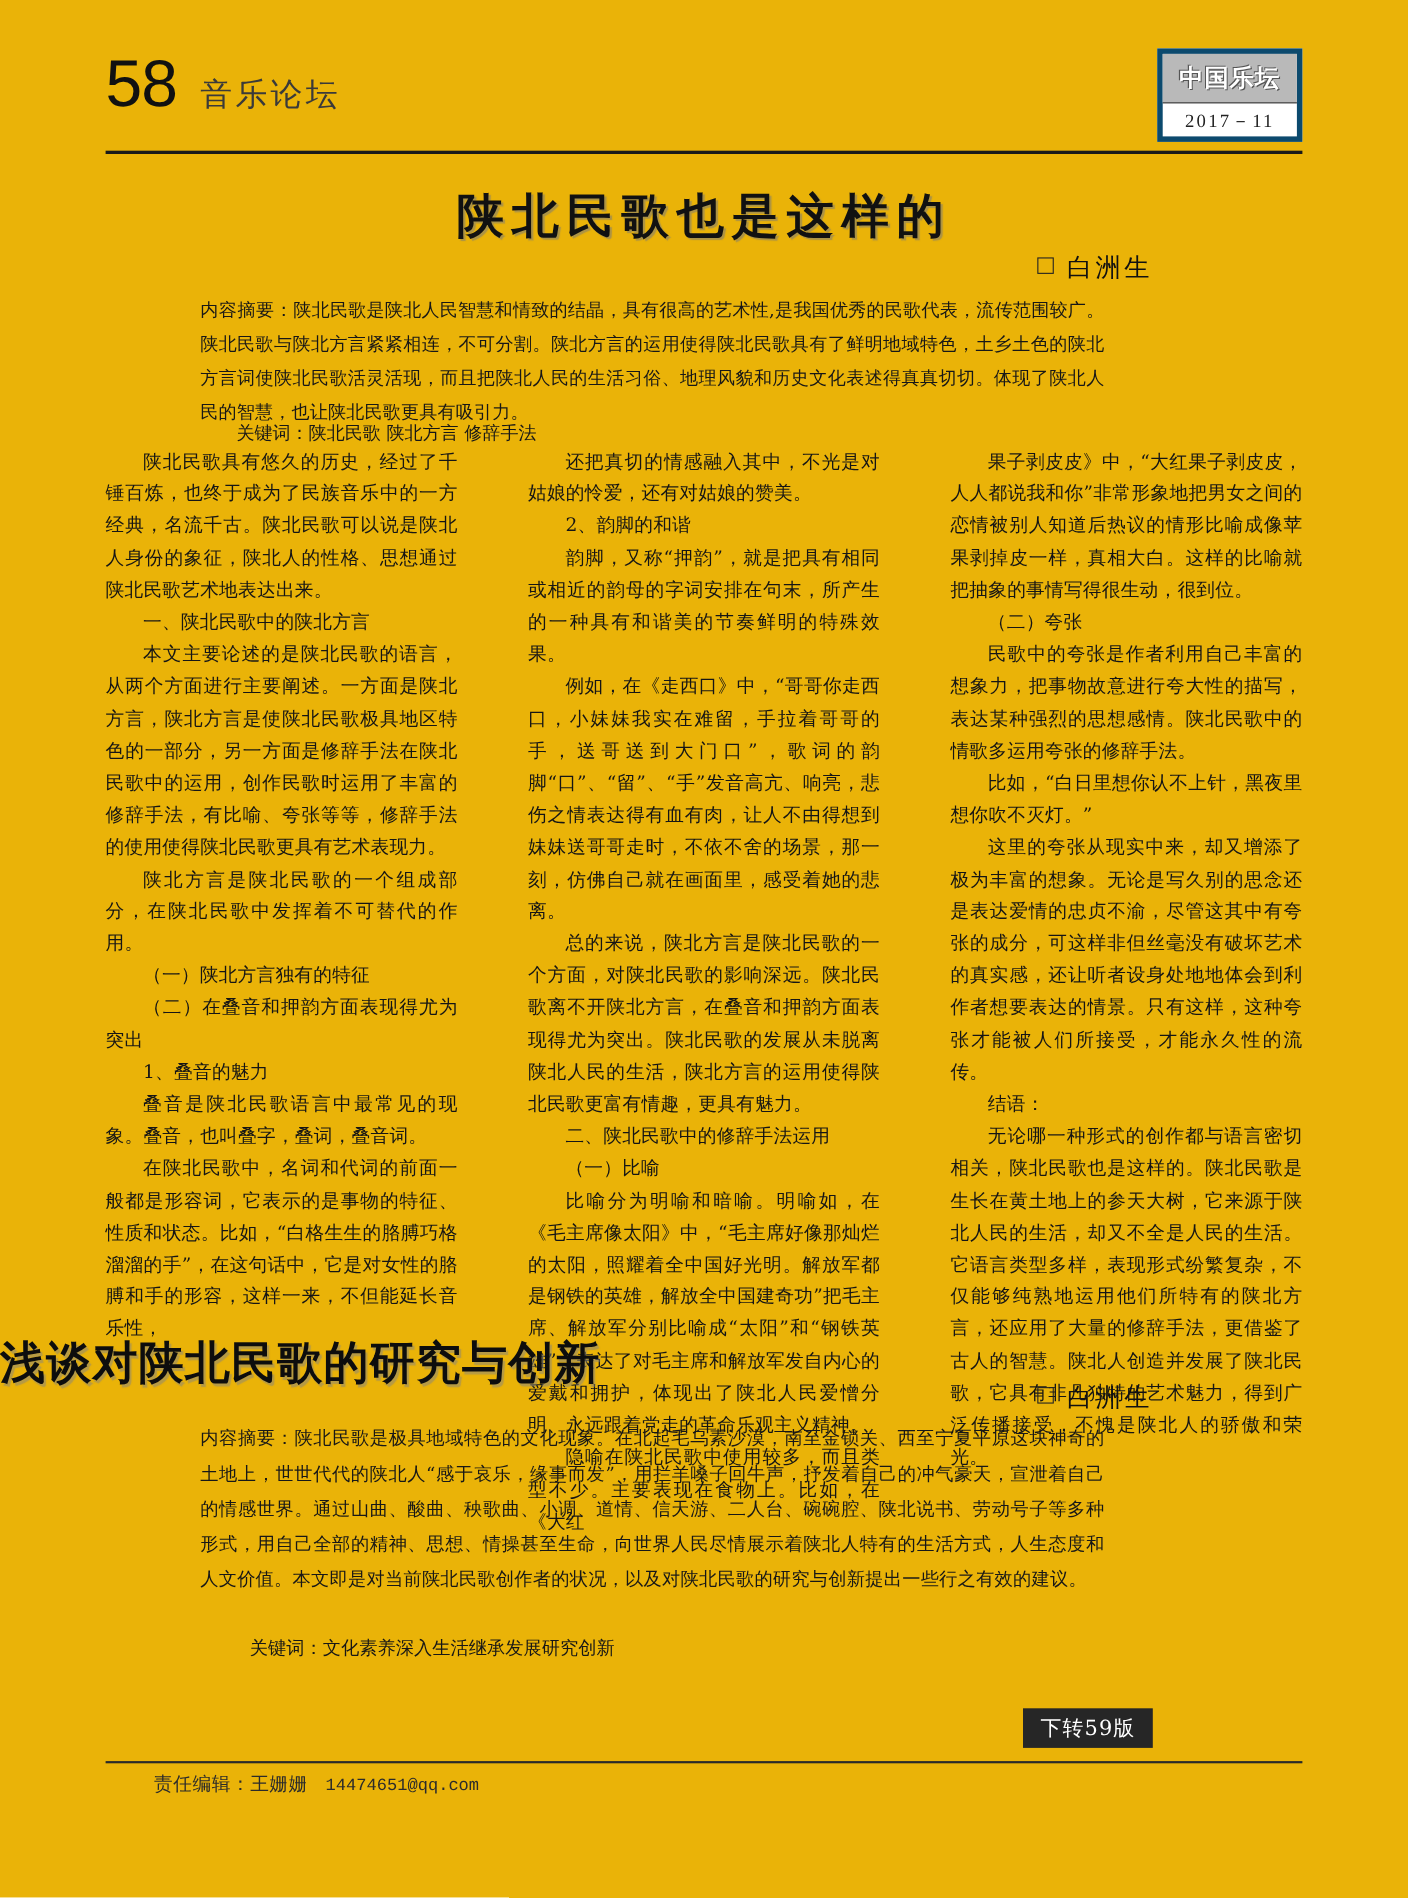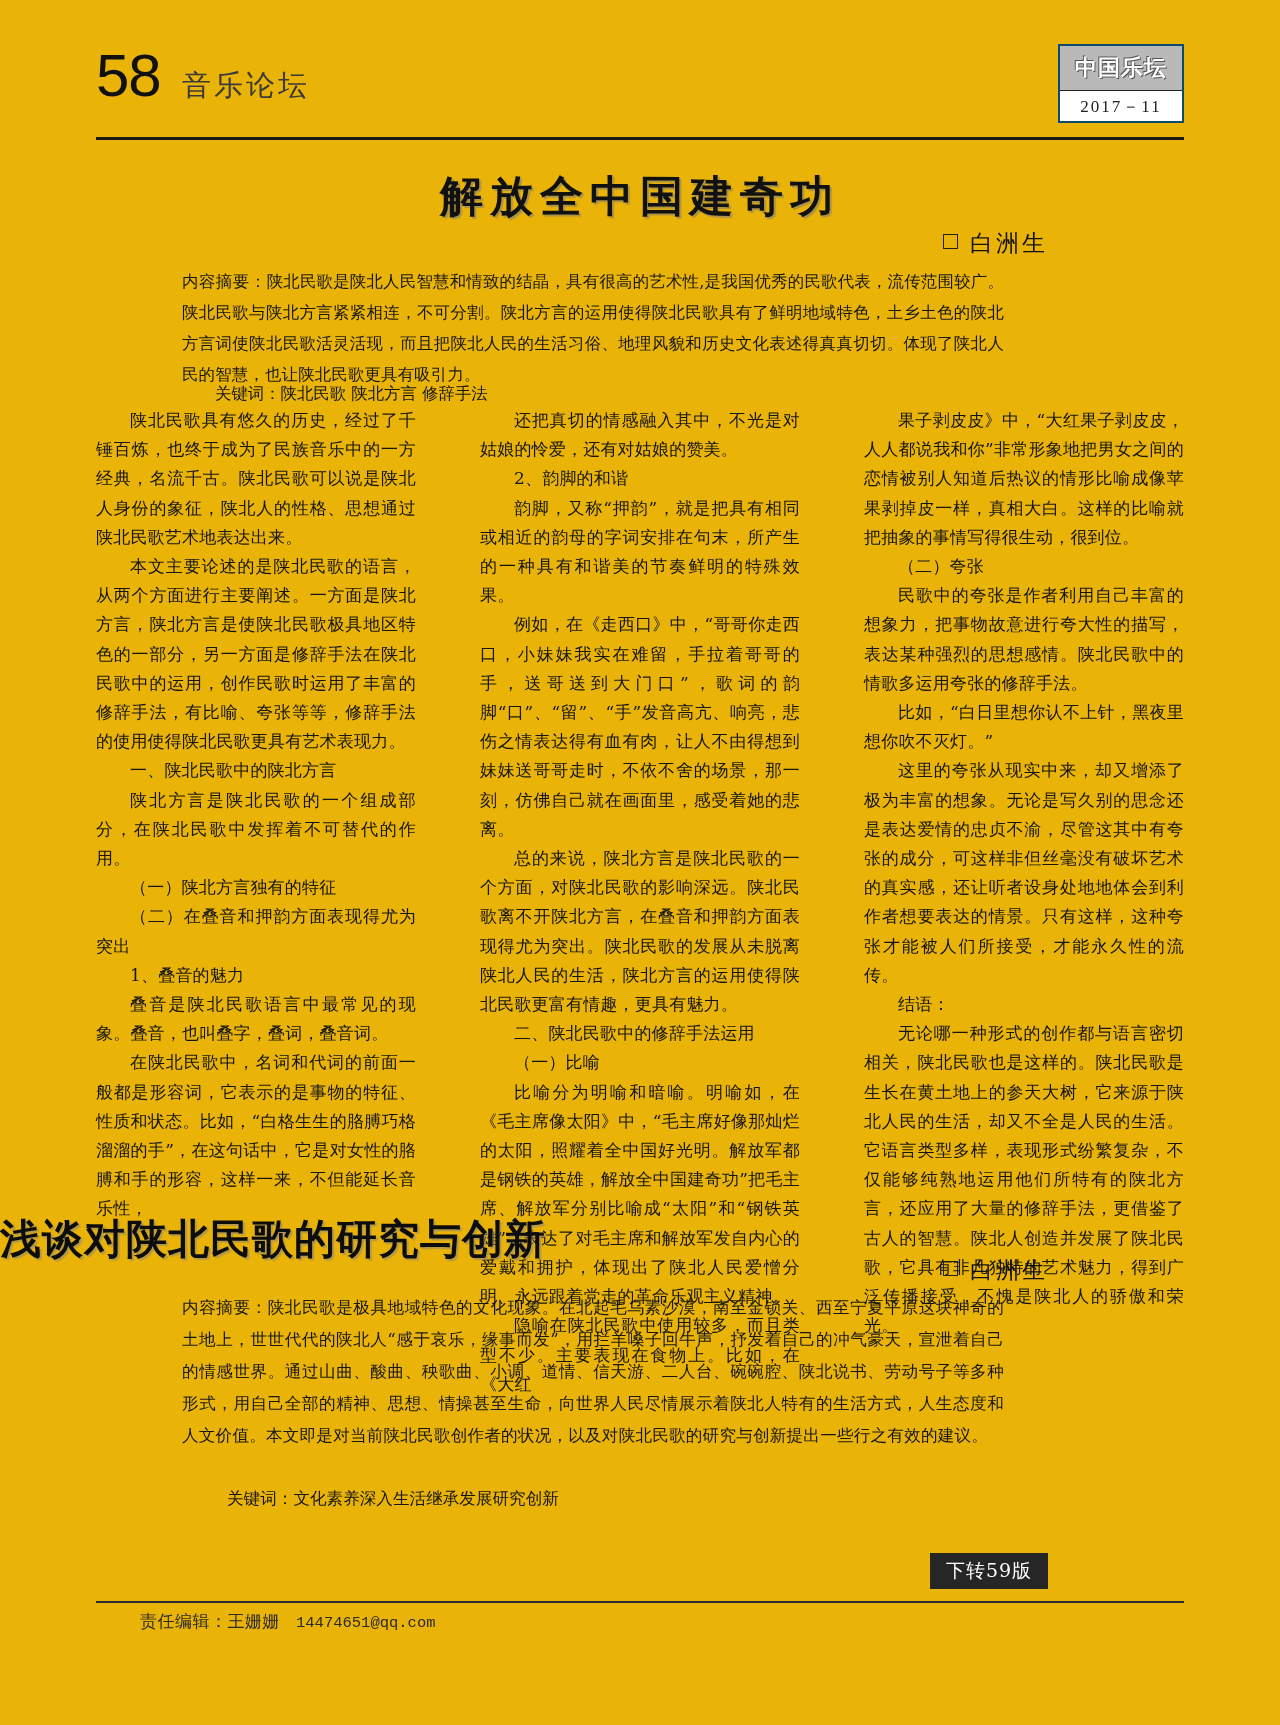--- a/index.html
+++ b/index.html
@@ -47,21 +47,21 @@
     font-family: "DejaVu Serif", "Liberation Serif", serif;
     font-size: 29px;
     letter-spacing: 3px;
     color: #3a3a3a;
   }
   .logo-box {
     position: absolute;
     right: 0;
     top: 0;
     width: 122px;
-    border: 2px solid #0c4a6e;
+    border: 5px solid #0c4a6e;
     background: #fff;
   }
   .logo-top {
     height: 44px;
     background: #b9b9b9;
     display: flex;
     align-items: center;
     justify-content: center;
     font-family: "DejaVu Serif", serif;
     font-size: 22px;
@@ -271,37 +271,37 @@
   <div class="masthead">
     <div class="folio-num">58</div>
     <div class="folio-section">音乐论坛</div>
     <div class="logo-box">
       <div class="logo-top">中国乐坛</div>
       <div class="logo-bot">2017－11</div>
     </div>
   </div>
   <div class="rule-thick"></div>
 
-  <div class="art-title">解放全中国建奇功</div>
+  <div class="art-title">陕北民歌也是这样的</div>
   <div class="art-author">
     <span class="sqbox"></span><span>白洲生</span>
   </div>
 
   <div class="abstract-block">
     <span class="lbl">内容摘要：</span><span>陕北民歌是陕北人民智慧和情致的结晶，具有很高的艺术性,是我国优秀的民歌代表，流传范围较广。陕北民歌与陕北方言紧紧相连，不可分割。陕北方言的运用使得陕北民歌具有了鲜明地域特色，土乡土色的陕北方言词使陕北民歌活灵活现，而且把陕北人民的生活习俗、地理风貌和历史文化表述得真真切切。体现了陕北人民的智慧，也让陕北民歌更具有吸引力。</span>
   </div>
   <div class="keywords-line">
     <span>关键词：</span><span>陕北民歌 陕北方言 修辞手法</span>
   </div>
 
   <div class="cols">
     <div class="col">
       <p>陕北民歌具有悠久的历史，经过了千锤百炼，也终于成为了民族音乐中的一方经典，名流千古。陕北民歌可以说是陕北人身份的象征，陕北人的性格、思想通过陕北民歌艺术地表达出来。</p>
+      <p>一、陕北民歌中的陕北方言</p>
       <p>本文主要论述的是陕北民歌的语言，从两个方面进行主要阐述。一方面是陕北方言，陕北方言是使陕北民歌极具地区特色的一部分，另一方面是修辞手法在陕北民歌中的运用，创作民歌时运用了丰富的修辞手法，有比喻、夸张等等，修辞手法的使用使得陕北民歌更具有艺术表现力。</p>
-      <p>一、陕北民歌中的陕北方言</p>
       <p>陕北方言是陕北民歌的一个组成部分，在陕北民歌中发挥着不可替代的作用。</p>
       <p>（一）陕北方言独有的特征</p>
       <p>（二）在叠音和押韵方面表现得尤为突出</p>
       <p>1、叠音的魅力</p>
       <p>叠音是陕北民歌语言中最常见的现象。叠音，也叫叠字，叠词，叠音词。</p>
       <p>在陕北民歌中，名词和代词的前面一般都是形容词，它表示的是事物的特征、性质和状态。比如，“白格生生的胳膊巧格溜溜的手”，在这句话中，它是对女性的胳膊和手的形容，这样一来，不但能延长音乐性，</p>
     </div>
     <div class="col">
       <p>还把真切的情感融入其中，不光是对姑娘的怜爱，还有对姑娘的赞美。</p>
       <p>2、韵脚的和谐</p>

